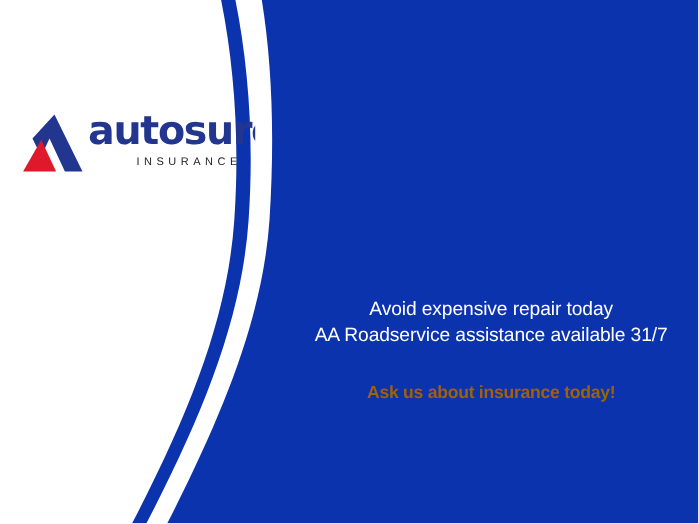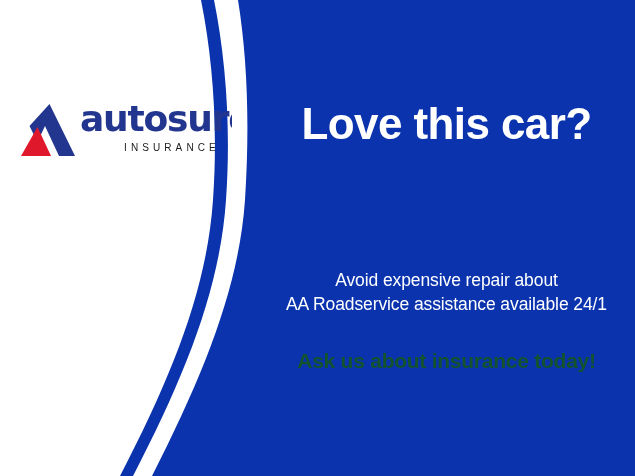--- a/index.html
+++ b/index.html
@@ -109,24 +109,24 @@
     line-height: 1.38;
     letter-spacing: -0.1px;
     color: #ffffff;
   }
 
   #cta {
     position: absolute;
     left: 0;
     top: 349px;
     width: 100%;
-    font-size: 21px;
+    font-size: 16px;
     font-weight: 700;
     letter-spacing: -0.25px;
-    color: #14532d;
+    color: #a16207;
   }
 
   .line { display: block; }
 </style>
 </head>
 <body>
 
 <div id="banner">
 
   <svg id="bg-art" viewBox="0 0 635 476" preserveAspectRatio="none">
@@ -161,24 +161,23 @@
 
     <svg id="logo-wordmark" viewBox="0 0 152 42">
       <text x="0" y="33" font-family="DejaVu Sans, sans-serif" font-size="36" font-weight="700" letter-spacing="-1.2" fill="#22368f">autosure</text>
     </svg>
 
     <div id="logo-sub">INSURANCE</div>
   </div>
 
   <div id="copy">
 
-    <div id="headline">Love this car?</div>
 
 
     <div id="benefits">
-      <span class="line">Avoid expensive repair about</span>
-      <span class="line">AA Roadservice assistance available 24/1</span>
+      <span class="line">Avoid expensive repair today</span>
+      <span class="line">AA Roadservice assistance available 31/7</span>
     </div>
 
     <div id="cta">Ask us about insurance today!</div>
   </div>
 
 </div>
 
 </body></html>

